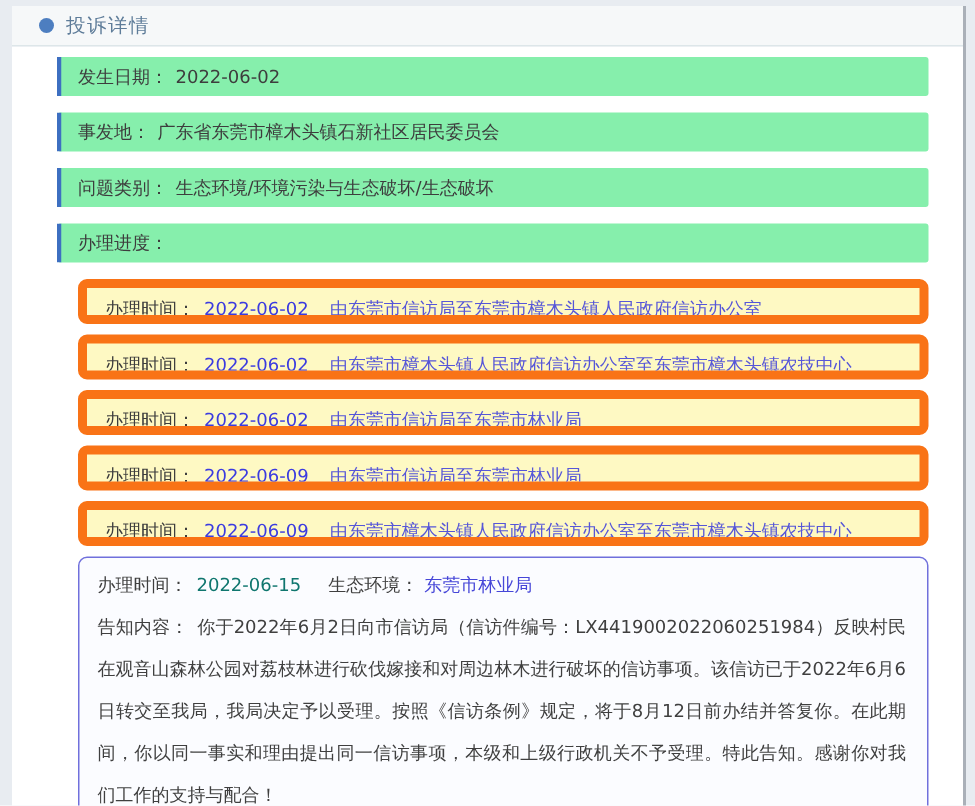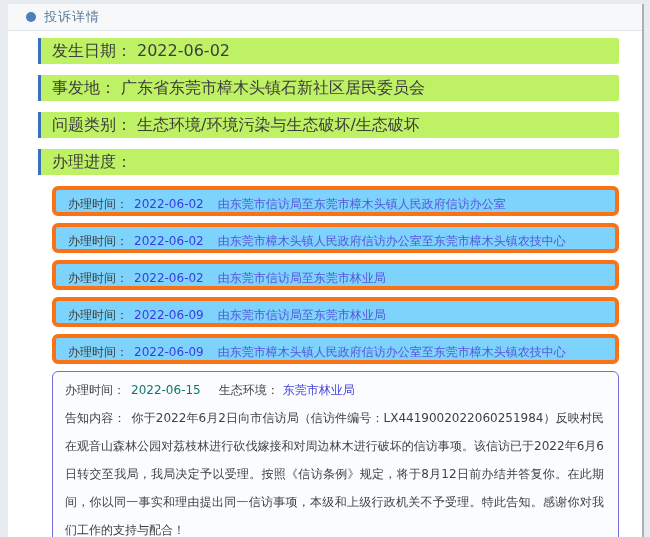--- a/index.html
+++ b/index.html
@@ -35,36 +35,36 @@
     font-size: 13px;
     color: #5e7c99;
     letter-spacing: 1px;
   }
   .content {
     padding: 7px 23px 14px 30px;
   }
   .field-row {
     height: 26px;
     line-height: 26px;
-    background: #bef264;
+    background: #86efac;
     border-left: 3px solid #3d6fc1;
     border-radius: 0 2px 2px 0;
     padding-left: 11px;
     margin-bottom: 11px;
-    font-size: 16px;
+    font-size: 12px;
     color: #3d3d3d;
     white-space: nowrap;
   }
   .field-label { color: #3d3d3d; margin-right: 5px; }
   .field-value { color: #3d3d3d; }
   .progress-list { margin-top: 8px; margin-left: 14px; }
   .progress-box {
-    border: 4px solid #f97316;
+    border: 6px solid #f97316;
     border-radius: 6px;
-    background: #7dd3fc;
+    background: #fef9c3;
     height: 30px;
     line-height: 28px;
     padding: 0 0 0 12px;
     margin-bottom: 7px;
     font-size: 12px;
     color: #3d3d3d;
     white-space: nowrap;
     overflow: hidden;
   }
   .progress-box .time-label { color: #3d3d3d; margin-right: 6px; }

